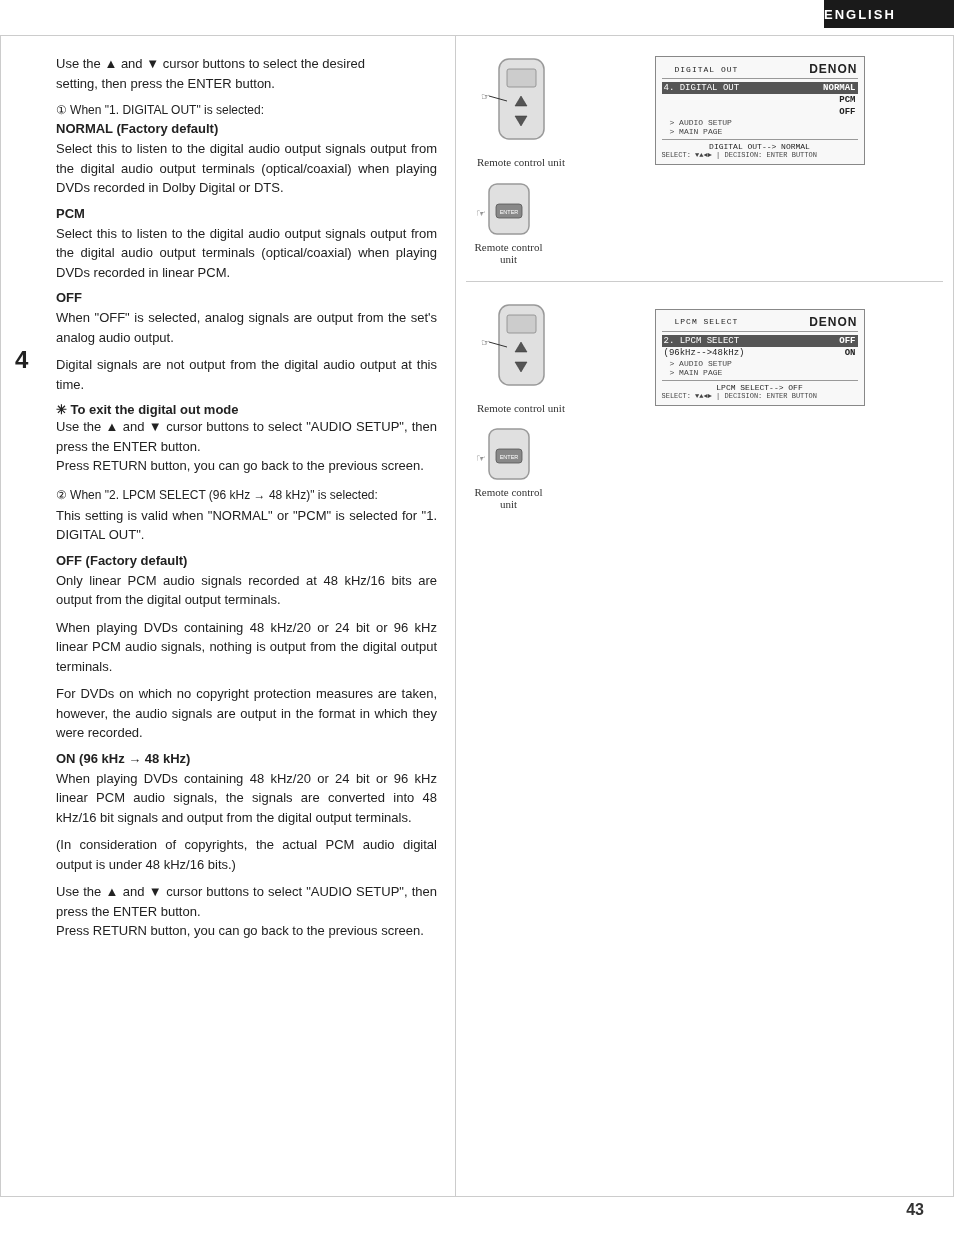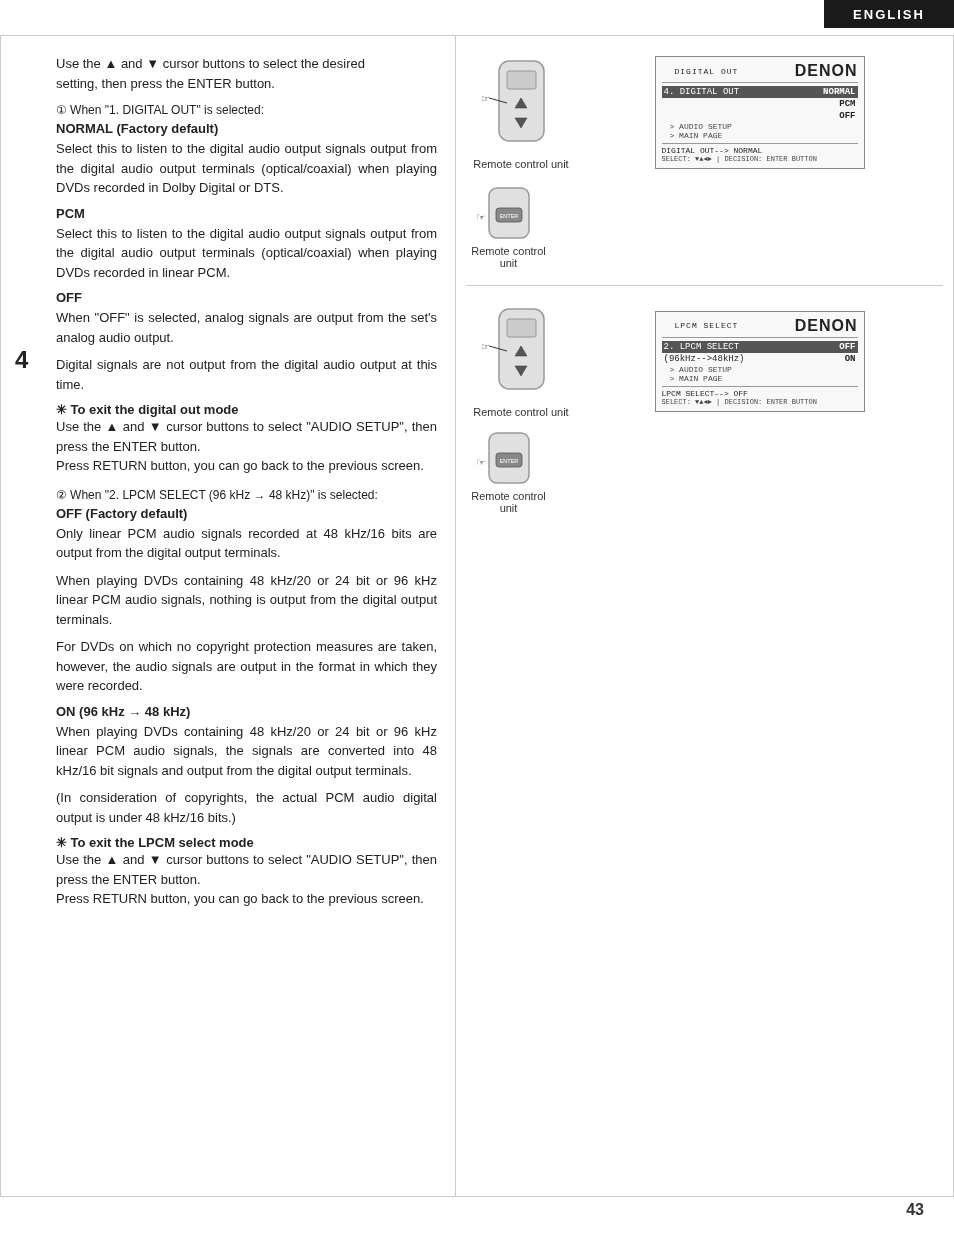--- a/index.html
+++ b/index.html
@@ -15,21 +15,20 @@
 
     
     .header-bar {
       position: absolute;
       top: 0; right: 0;
       width: 130px;
       height: 28px;
       background: #1a1a1a;
       display: flex;
       align-items: center;
-      justify-content: center;
     }
     .header-bar span {
       color: #fff;
       font-size: 13px;
       font-weight: bold;
       letter-spacing: 2px;
     }
 
     
     .page-number {
@@ -116,20 +115,21 @@
     .note-body {
       text-align: justify;
       line-height: 1.5;
     }
 
     .remote-label {
       font-size: 11px;
       color: #333;
       margin-top: 2px;
       text-align: center;
+      font-family: Liberation Serif, serif;
     }
 
     
     .denon-screen {
       border: 1.5px solid #888;
       width: 210px;
       padding: 5px 6px;
       margin: 4px 0;
       font-family: 'Courier New', monospace;
       font-size: 10px;
@@ -139,21 +139,21 @@
     .denon-screen-header {
       display: flex;
       justify-content: space-between;
       align-items: center;
       border-bottom: 1px solid #999;
       padding-bottom: 2px;
       margin-bottom: 3px;
     }
 
     .denon-screen-header .brand {
-      font-size: 16px;
+      font-size: 12px;
       font-weight: bold;
       font-family: Arial, sans-serif;
       letter-spacing: 1px;
     }
 
     .denon-screen-header .screen-type {
       font-size: 8px;
       letter-spacing: 1px;
       margin-left: 13px;
     }
@@ -184,21 +184,21 @@
       font-size: 8px;
       color: #444;
     }
 
     .screen-footer {
       border-top: 1px solid #999;
       margin-top: 3px;
       padding-top: 2px;
       font-size: 8px;
       display: flex;
-      justify-content: flex-start;
+      justify-content: center;
     }
 
     
     .diagram-pair {
       display: flex;
       align-items: center;
       justify-content: space-between;
       width: 100%;
       margin: 6px 0;
     }
@@ -262,32 +262,32 @@
         <div class="note-title">✳ To exit the digital out mode</div>
         <div class="note-body">Use the ▲ and ▼ cursor buttons to select "AUDIO SETUP", then press the ENTER button.</div>
         <div class="note-body">Press RETURN button, you can go back to the previous screen.</div>
       </div>
     </div>
 
     <div class="section-2">
       <div class="section-circle">
         <span>②</span> <span>When "2. LPCM SELECT (96 kHz → 48 kHz)" is selected:</span>
       </div>
+      <div class="body-text">This setting is valid when "NORMAL" or "PCM" is selected for "1. DIGITAL OUT".</div>
 
       <div class="bold-heading">OFF (Factory default)</div>
       <div class="body-text">Only linear PCM audio signals recorded at 48 kHz/16 bits are output from the digital output terminals.</div>
       <div class="body-text">When playing DVDs containing 48 kHz/20 or 24 bit or 96 kHz linear PCM audio signals, nothing is output from the digital output terminals.</div>
       <div class="body-text">For DVDs on which no copyright protection measures are taken, however, the audio signals are output in the format in which they were recorded.</div>
 
       <div class="bold-heading">ON (96 kHz → 48 kHz)</div>
       <div class="body-text">When playing DVDs containing 48 kHz/20 or 24 bit or 96 kHz linear PCM audio signals, the signals are converted into 48 kHz/16 bit signals and output from the digital output terminals.</div>
       <div class="body-text">(In consideration of copyrights, the actual PCM audio digital output is under 48 kHz/16 bits.)</div>
 
       <div class="asterisk-note">
-        <div class="note-title">✳ To exit the LPCM select mode</div>
         <div class="note-body">Use the ▲ and ▼ cursor buttons to select "AUDIO SETUP", then press the ENTER button.</div>
         <div class="note-body">Press RETURN button, you can go back to the previous screen.</div>
       </div>
     </div>
 
   </div>
 
   <div class="right-col">
 
     <div style="display:flex; flex-direction:column; align-items:center; width:100%; margin-bottom: 10px;">

